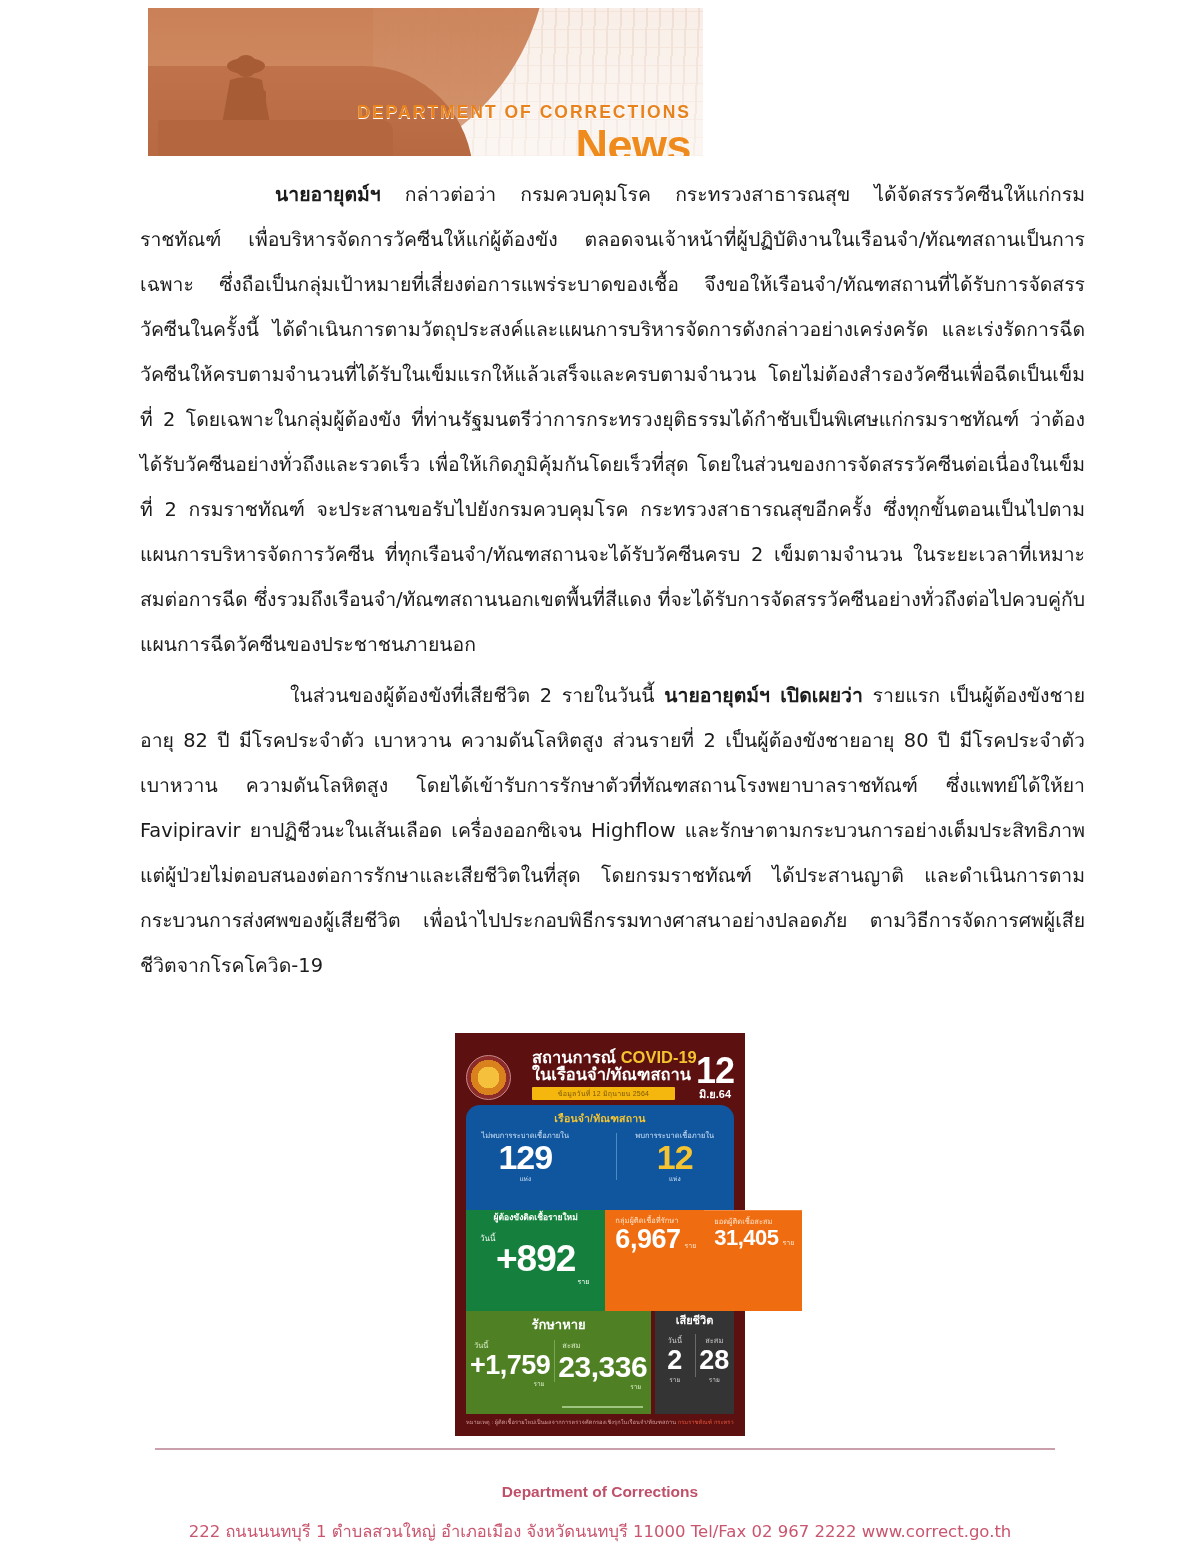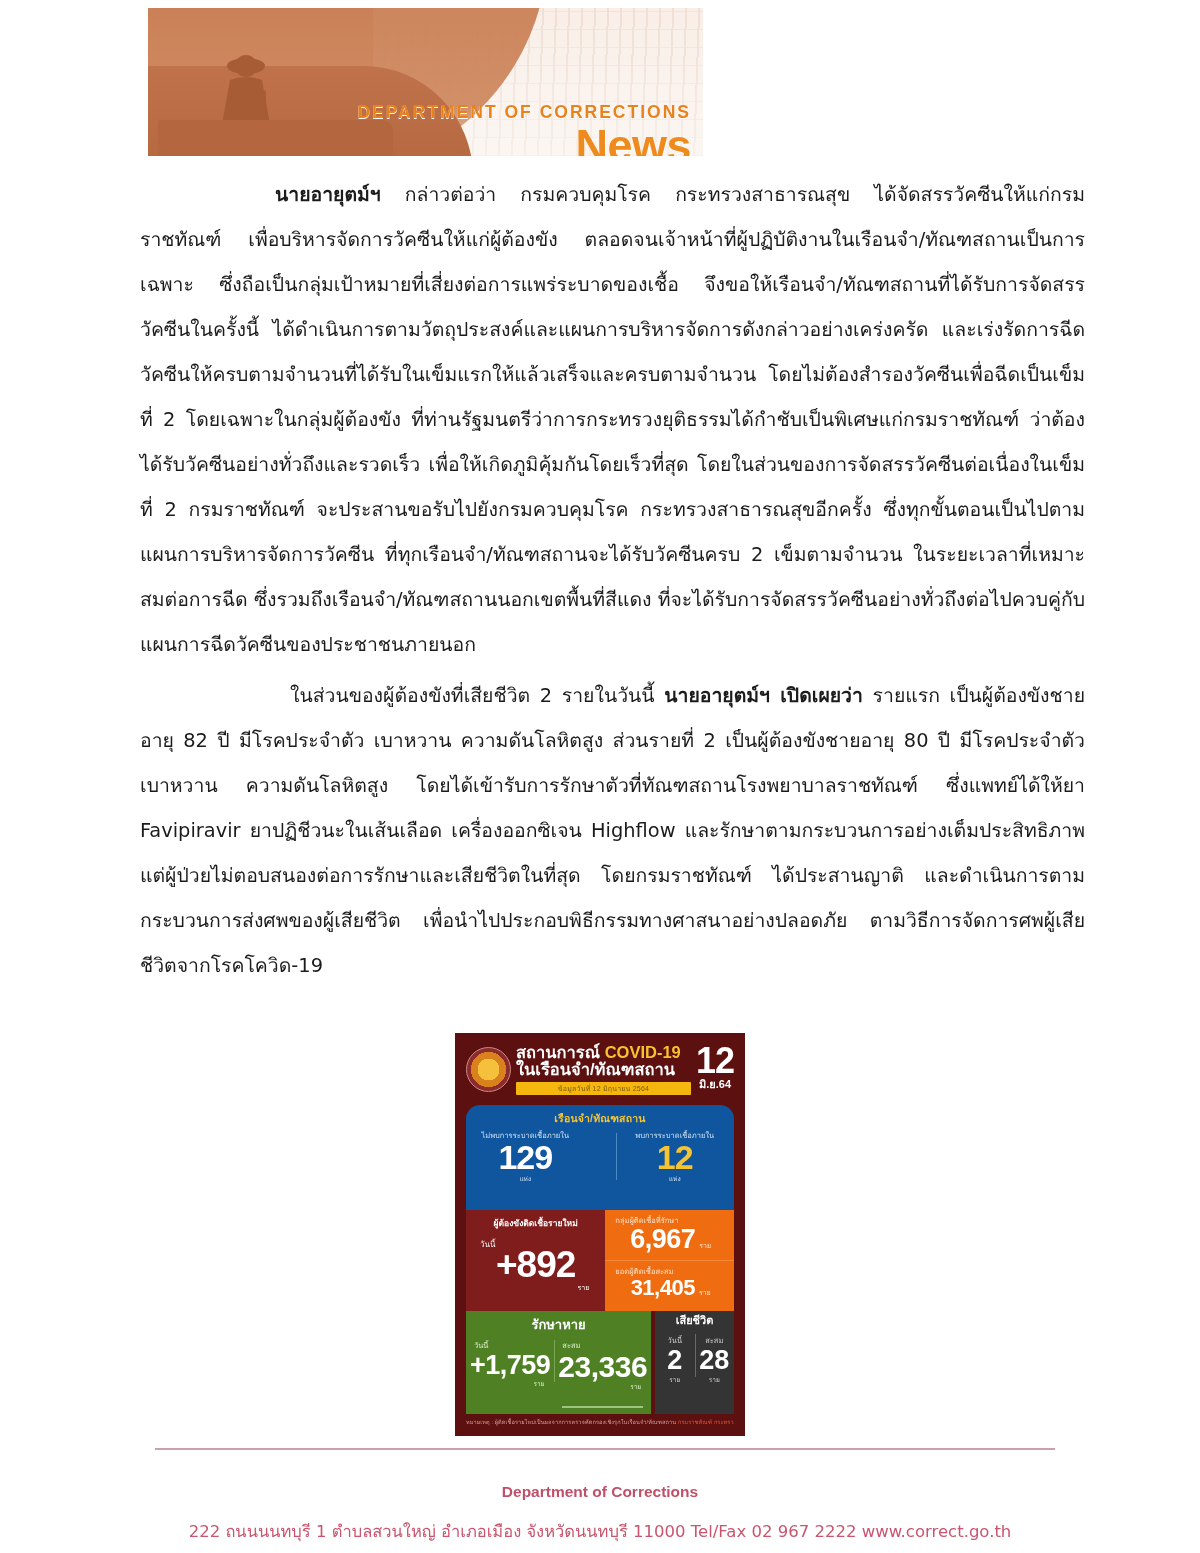--- a/index.html
+++ b/index.html
@@ -177,22 +177,22 @@
     position: absolute;
     inset: 0;
     padding: 11px 11px 10px 11px;
     box-sizing: border-box;
     display: flex;
     flex-direction: column;
   }
   
   .ig-head {
     display: flex;
-    align-items: flex-start;
-    gap: 5px;
+    align-items: flex-end;
+    gap: 21px;
     height: 58px;
   }
   .ig-seal {
     width: 45px; height: 45px; flex: 0 0 45px;
     border-radius: 50%;
     background: radial-gradient(circle at 50% 50%, #f5c13c 0 36%, #d9821d 36% 58%, #8d2a2a 58% 78%, #b05a5a 78% 100%);
     margin-top: 3px;
     border: 1px solid #c98a8a;
     box-sizing: border-box;
   }
@@ -278,34 +278,33 @@
     font-size: 34px; font-weight: bold; color: #ffffff;
     line-height: 1.0; letter-spacing: -1px;
   }
   .ig-blue .big.y { color: #f5c430; }
   .ig-blue .unit { font-size: 6.5px; color: #cfe2f5; }
 
   
   .ig-orange { display: flex; height: 105px; }
   .ig-amber {
     flex: 0 0 52%;
-    background: #7f1d1d;
-    position: relative;
-    text-align: center;
-    padding-top: 6px;
+    background: #15803d;
+    position: relative;
+    text-align: center;
     box-sizing: border-box;
   }
   .ig-amber .cap { font-size: 8.5px; font-weight: bold; color: #ffffff; }
   .ig-amber .sub { font-size: 8px; color: #ffffff; text-align: left; margin: 8px 0 0 14px; }
   .ig-amber .big {
     font-size: 37px; font-weight: bold; color: #ffffff;
     line-height: .95; letter-spacing: -1px; margin-top: -4px;
   }
   .ig-amber .unit { font-size: 7px; color: #ffffff; text-align: right; margin-right: 16px; }
-  .ig-deep { flex: 1 1 auto; background: #ef6c10; display: flex; flex-direction: column; }
+  .ig-deep { flex: 1 1 auto; background: #ef6c10; display: flex; flex-direction: row; }
   .ig-deep .half { flex: 1 1 50%; padding: 4px 8px 0 10px; box-sizing: border-box; }
   .ig-deep .half + .half { border-top: 1px solid #f4873a; }
   .ig-deep .lbl { font-size: 7.5px; color: #ffe4cc; }
   .ig-deep .row { display: flex; align-items: baseline; justify-content: center; gap: 4px; }
   .ig-deep .big {
     font-size: 27px; font-weight: bold; color: #ffffff; line-height: 1; letter-spacing: -.5px;
   }
   .ig-deep .big.sm { font-size: 22px; }
   .ig-deep .unit { font-size: 7px; color: #ffe4cc; }
 

